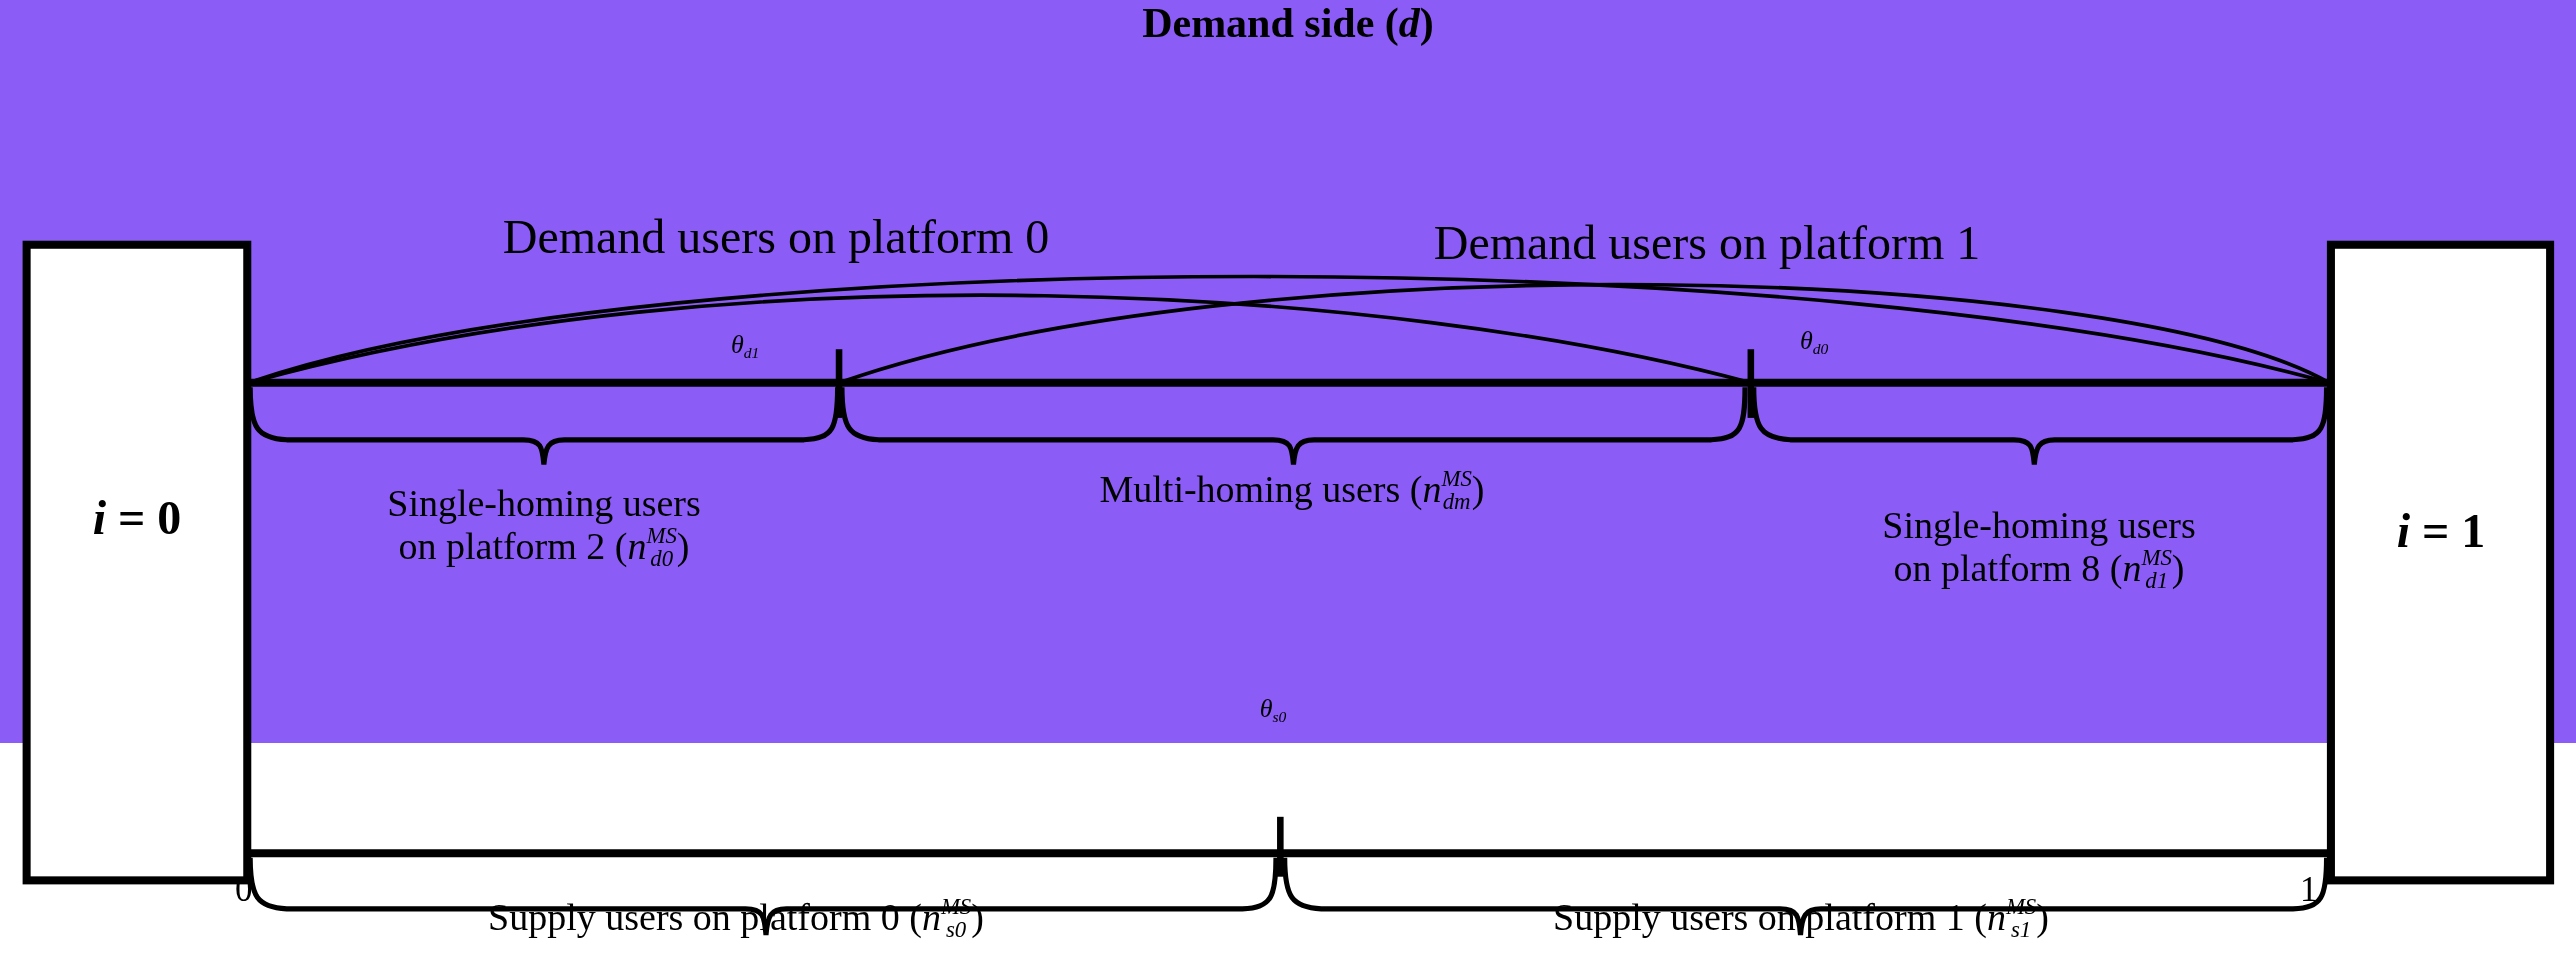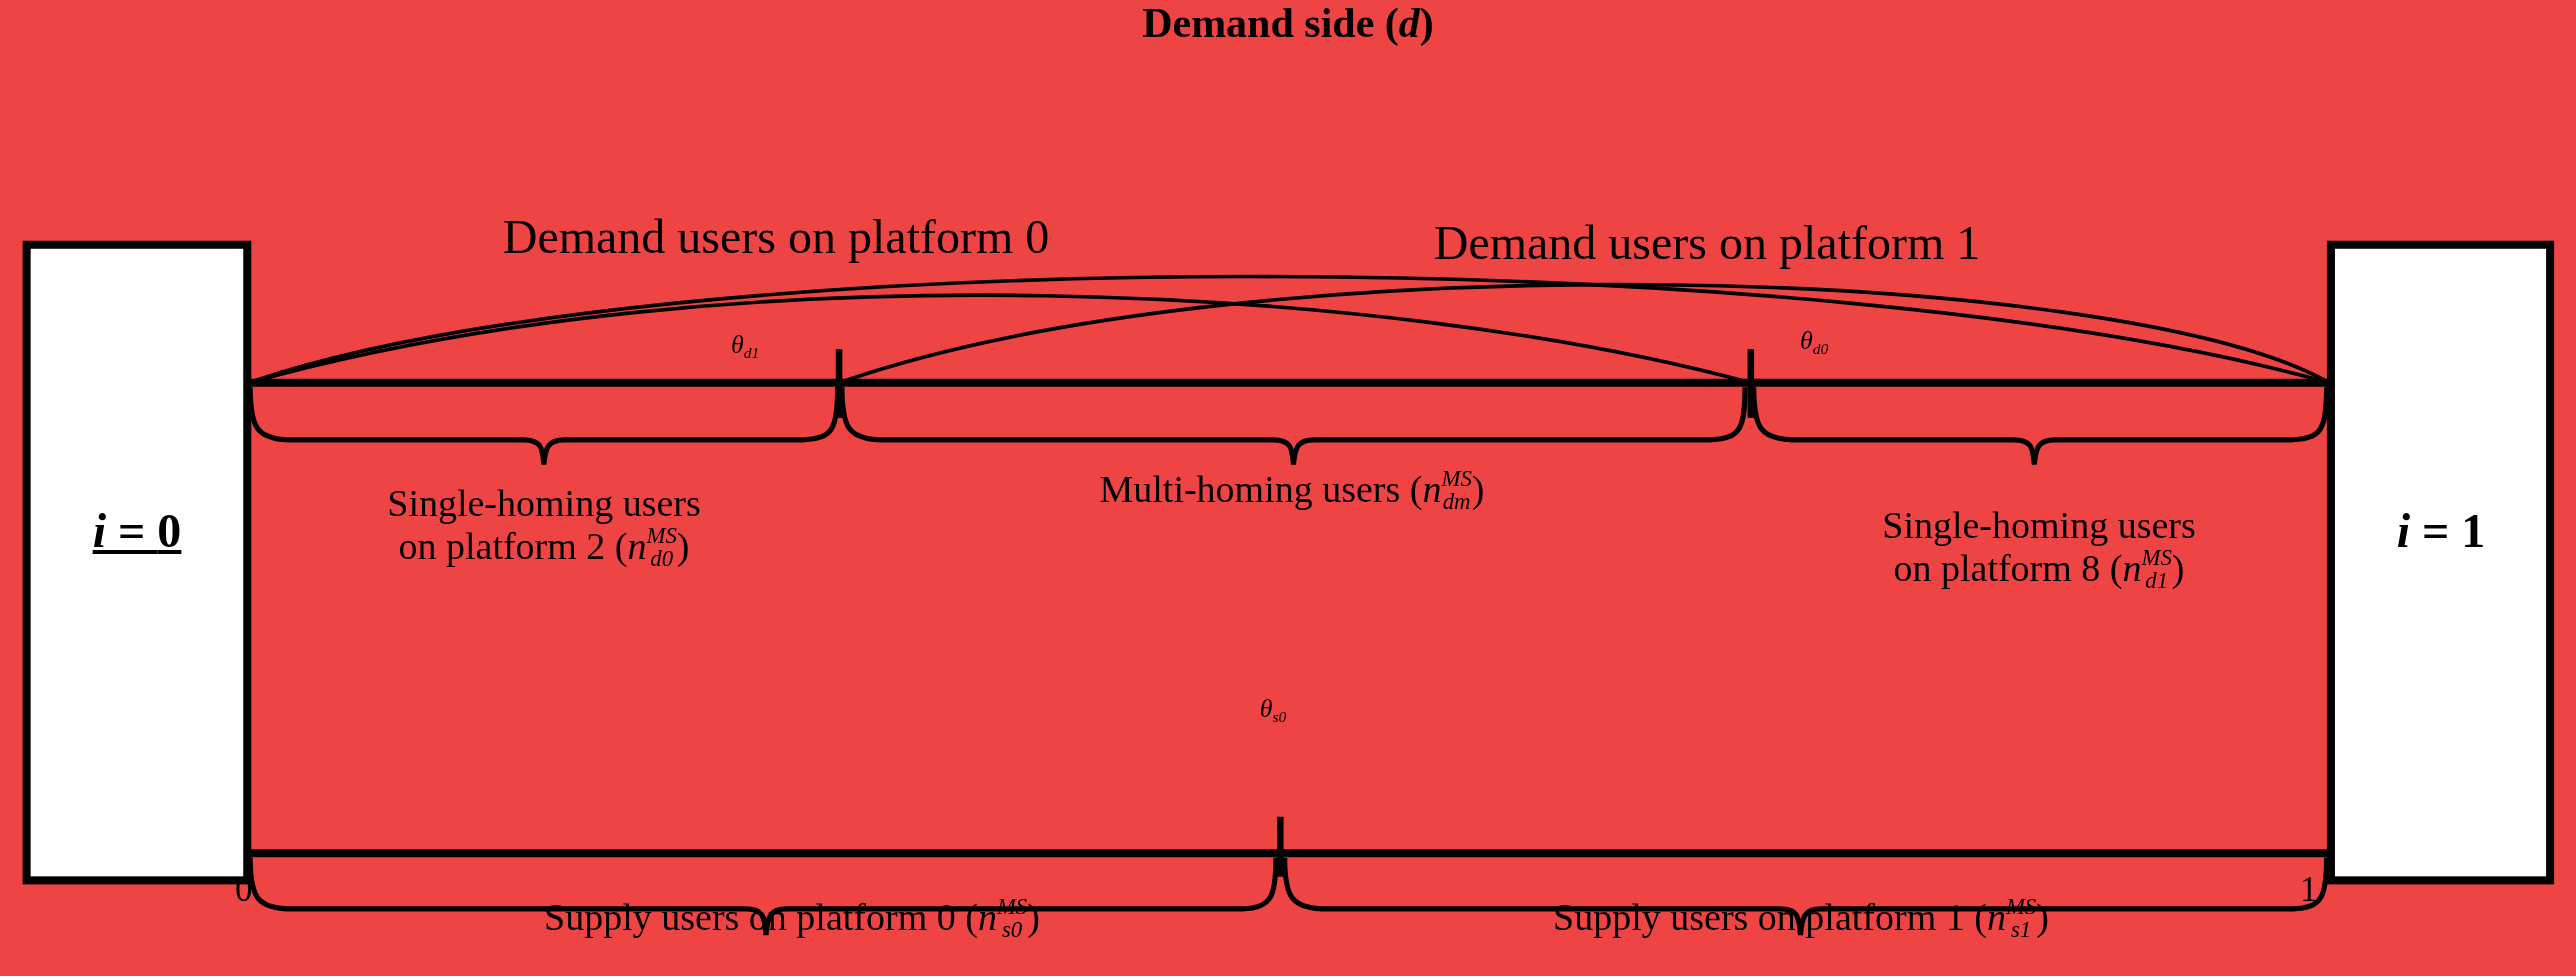--- a/index.html
+++ b/index.html
@@ -1,21 +1,21 @@
 <!DOCTYPE html>
 <html style="font-size:11.7px"><head>
 <meta charset="utf-8">
 <style>
   html,body{margin:0;padding:0;background:#ffffff;}
   body{
     width:2576px;height:979px;overflow:hidden;
     font-family:"Liberation Serif","DejaVu Serif",serif;
     color:#000000;
   }
-  #canvas{position:relative;width:2576px;height:976px;background:#ef4444;}
+  #canvas{position:relative;width:2576px;height:743px;background:#8b5cf6;}
   svg.layer{position:absolute;left:0;top:0;width:2576px;height:979px;}
 
   .txt{position:absolute;white-space:nowrap;color:#000;line-height:1.12;}
   .ctr{transform:translateX(-50%);text-align:center;}
 
   .title{font-size:42px;font-weight:bold;}
   .title i{font-style:italic;font-weight:bold;}
 
   .boxlabel{font-size:48px;font-weight:bold;font-style:italic;}
   .boxlabel .eq{font-style:normal;}
@@ -98,21 +98,21 @@
              C 2460 1244, 2462 1254, 2464 1280
              C 2466 1254, 2470 1244, 2492 1244
              L 3138 1244
              C 3178 1242, 3184 1228, 3184 1174" fill="none" stroke="#000000" stroke-width="7"></path>
   </svg>
 
   <div class="txt title ctr" style="left:1288px;top:0px;">
     <span>Demand side (</span><i>d</i><span>)</span>
   </div>
 
-  <div class="txt boxlabel ctr" style="left:137px;top:504px;text-decoration:underline;">
+  <div class="txt boxlabel ctr" style="left:137px;top:491px;">
     <span>i</span><span class="eq"> = </span><span class="eq">0</span>
   </div>
 
   <div class="txt boxlabel ctr" style="left:2441px;top:504px;">
     <span>i</span><span class="eq"> = </span><span class="eq">1</span>
   </div>
 
   <div class="txt toplbl ctr" style="left:776px;top:210px;">Demand users on platform 0</div>
 
   <div class="txt toplbl ctr" style="left:1662px;top:216px;margin-left:45px;">Demand users on platform 1</div>
@@ -139,21 +139,21 @@
     <div><span>on platform 8  (</span><span class="mv">n</span><span class="supsub"><span class="a">MS</span><span class="b">d1</span></span><span>)</span></div>
   </div>
 
   <div class="txt theta ctr" style="left:1273px;top:694px;">
     <span>θ</span><span class="sub">s0</span>
   </div>
 
   <div class="txt endlbl" style="left:235px;top:870px;">0</div>
   <div class="txt endlbl" style="left:2300px;top:870px;">1</div>
 
-  <div class="txt brlbl ctr" style="left:792px;top:896px;">
+  <div class="txt brlbl ctr" style="left:736px;top:896px;">
     <div><span>Supply users on platform 0 (</span><span class="mv">n</span><span class="supsub"><span class="a">MS</span><span class="b">s0</span></span><span>)</span></div>
   </div>
 
   <div class="txt brlbl ctr" style="left:1801px;top:896px;">
     <div><span>Supply users on platform 1 (</span><span class="mv">n</span><span class="supsub"><span class="a">MS</span><span class="b">s1</span></span><span>)</span></div>
   </div>
 
 </div>
 
 

